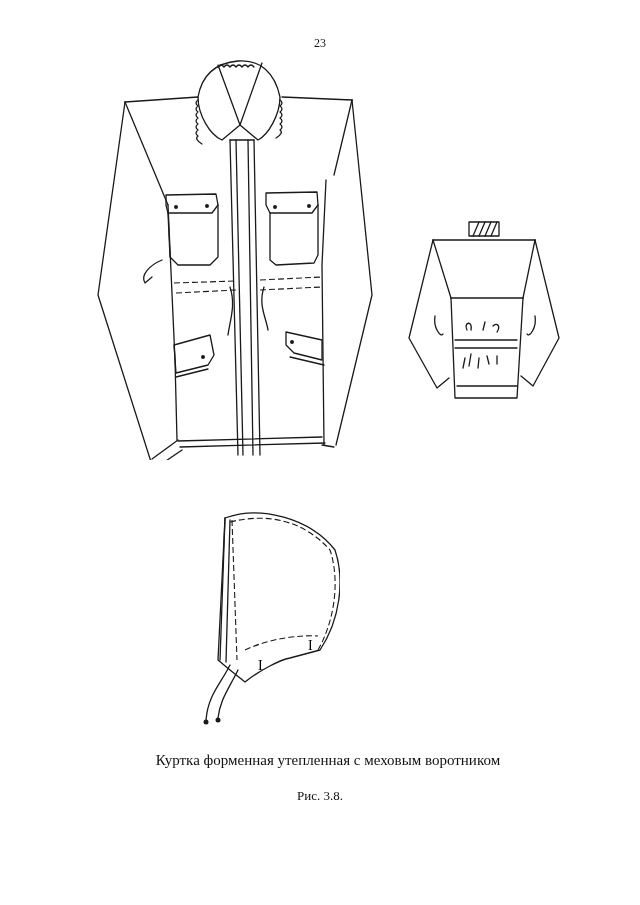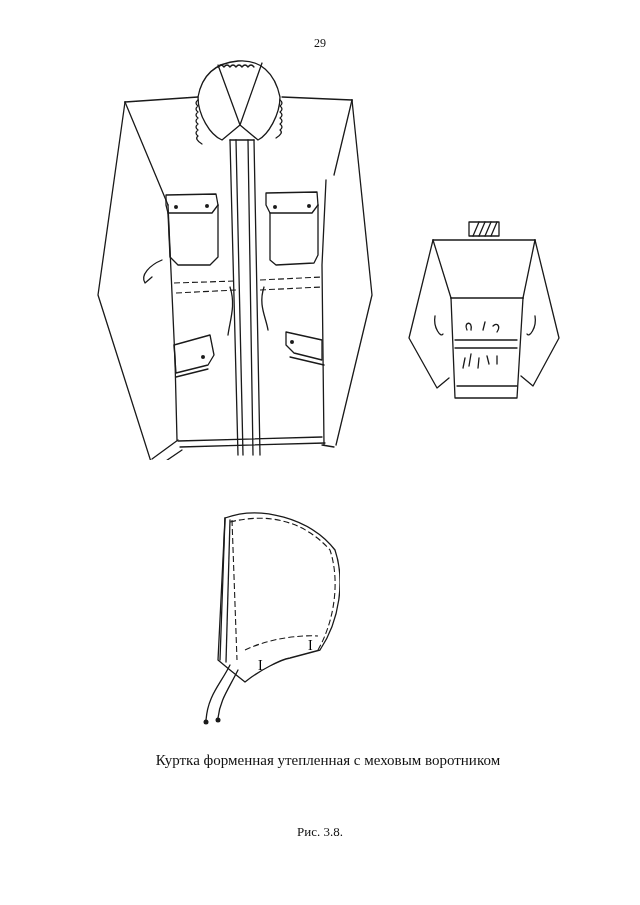--- a/index.html
+++ b/index.html
@@ -1,29 +1,29 @@
 <!DOCTYPE html>
 <html><head>
   <meta charset="utf-8">
   <style>
     html, body { margin: 0; padding: 0; background: #ffffff; }
     body { width: 640px; height: 905px; position: relative; overflow: hidden; font-family: "Liberation Serif", serif; color: #111; }
     .page-number { position: absolute; left: 0; width: 640px; top: 36px; text-align: center; font-size: 12px; }
     .figure { position: absolute; }
     .caption { position: absolute; left: 8px; width: 640px; top: 752px; text-align: center; font-size: 15px; }
-    .fig-label { position: absolute; left: 0; width: 640px; top: 788px; text-align: center; font-size: 13px; margin-top: 36px; }
+    .fig-label { position: absolute; left: 0; width: 640px; top: 788px; text-align: center; font-size: 13px; }
     svg { display: block; }
     .ln { fill: none; stroke: #1a1a1a; stroke-width: 1.3; stroke-linejoin: round; stroke-linecap: round; }
     .dash { fill: none; stroke: #1a1a1a; stroke-width: 1.1; stroke-dasharray: 6 3; }
     .dot { fill: #1a1a1a; }
   </style>
 </head>
 <body>
 
-<div class="page-number">29</div>
+<div class="page-number">23</div>
 
 <div class="figure" style="left:90px; top:55px;">
   <svg width="290" height="405" viewBox="0 0 290 405">
 
     <path class="ln" d="M35 47 L108 42"></path>
     <path class="ln" d="M192 42 L262 45"></path>
 
     <path class="ln" d="M35 47 L8 240 L62 410"></path>
     <path class="ln" d="M35 47 L78 150"></path>
     <path class="ln" d="M62 404 L88 385"></path>

